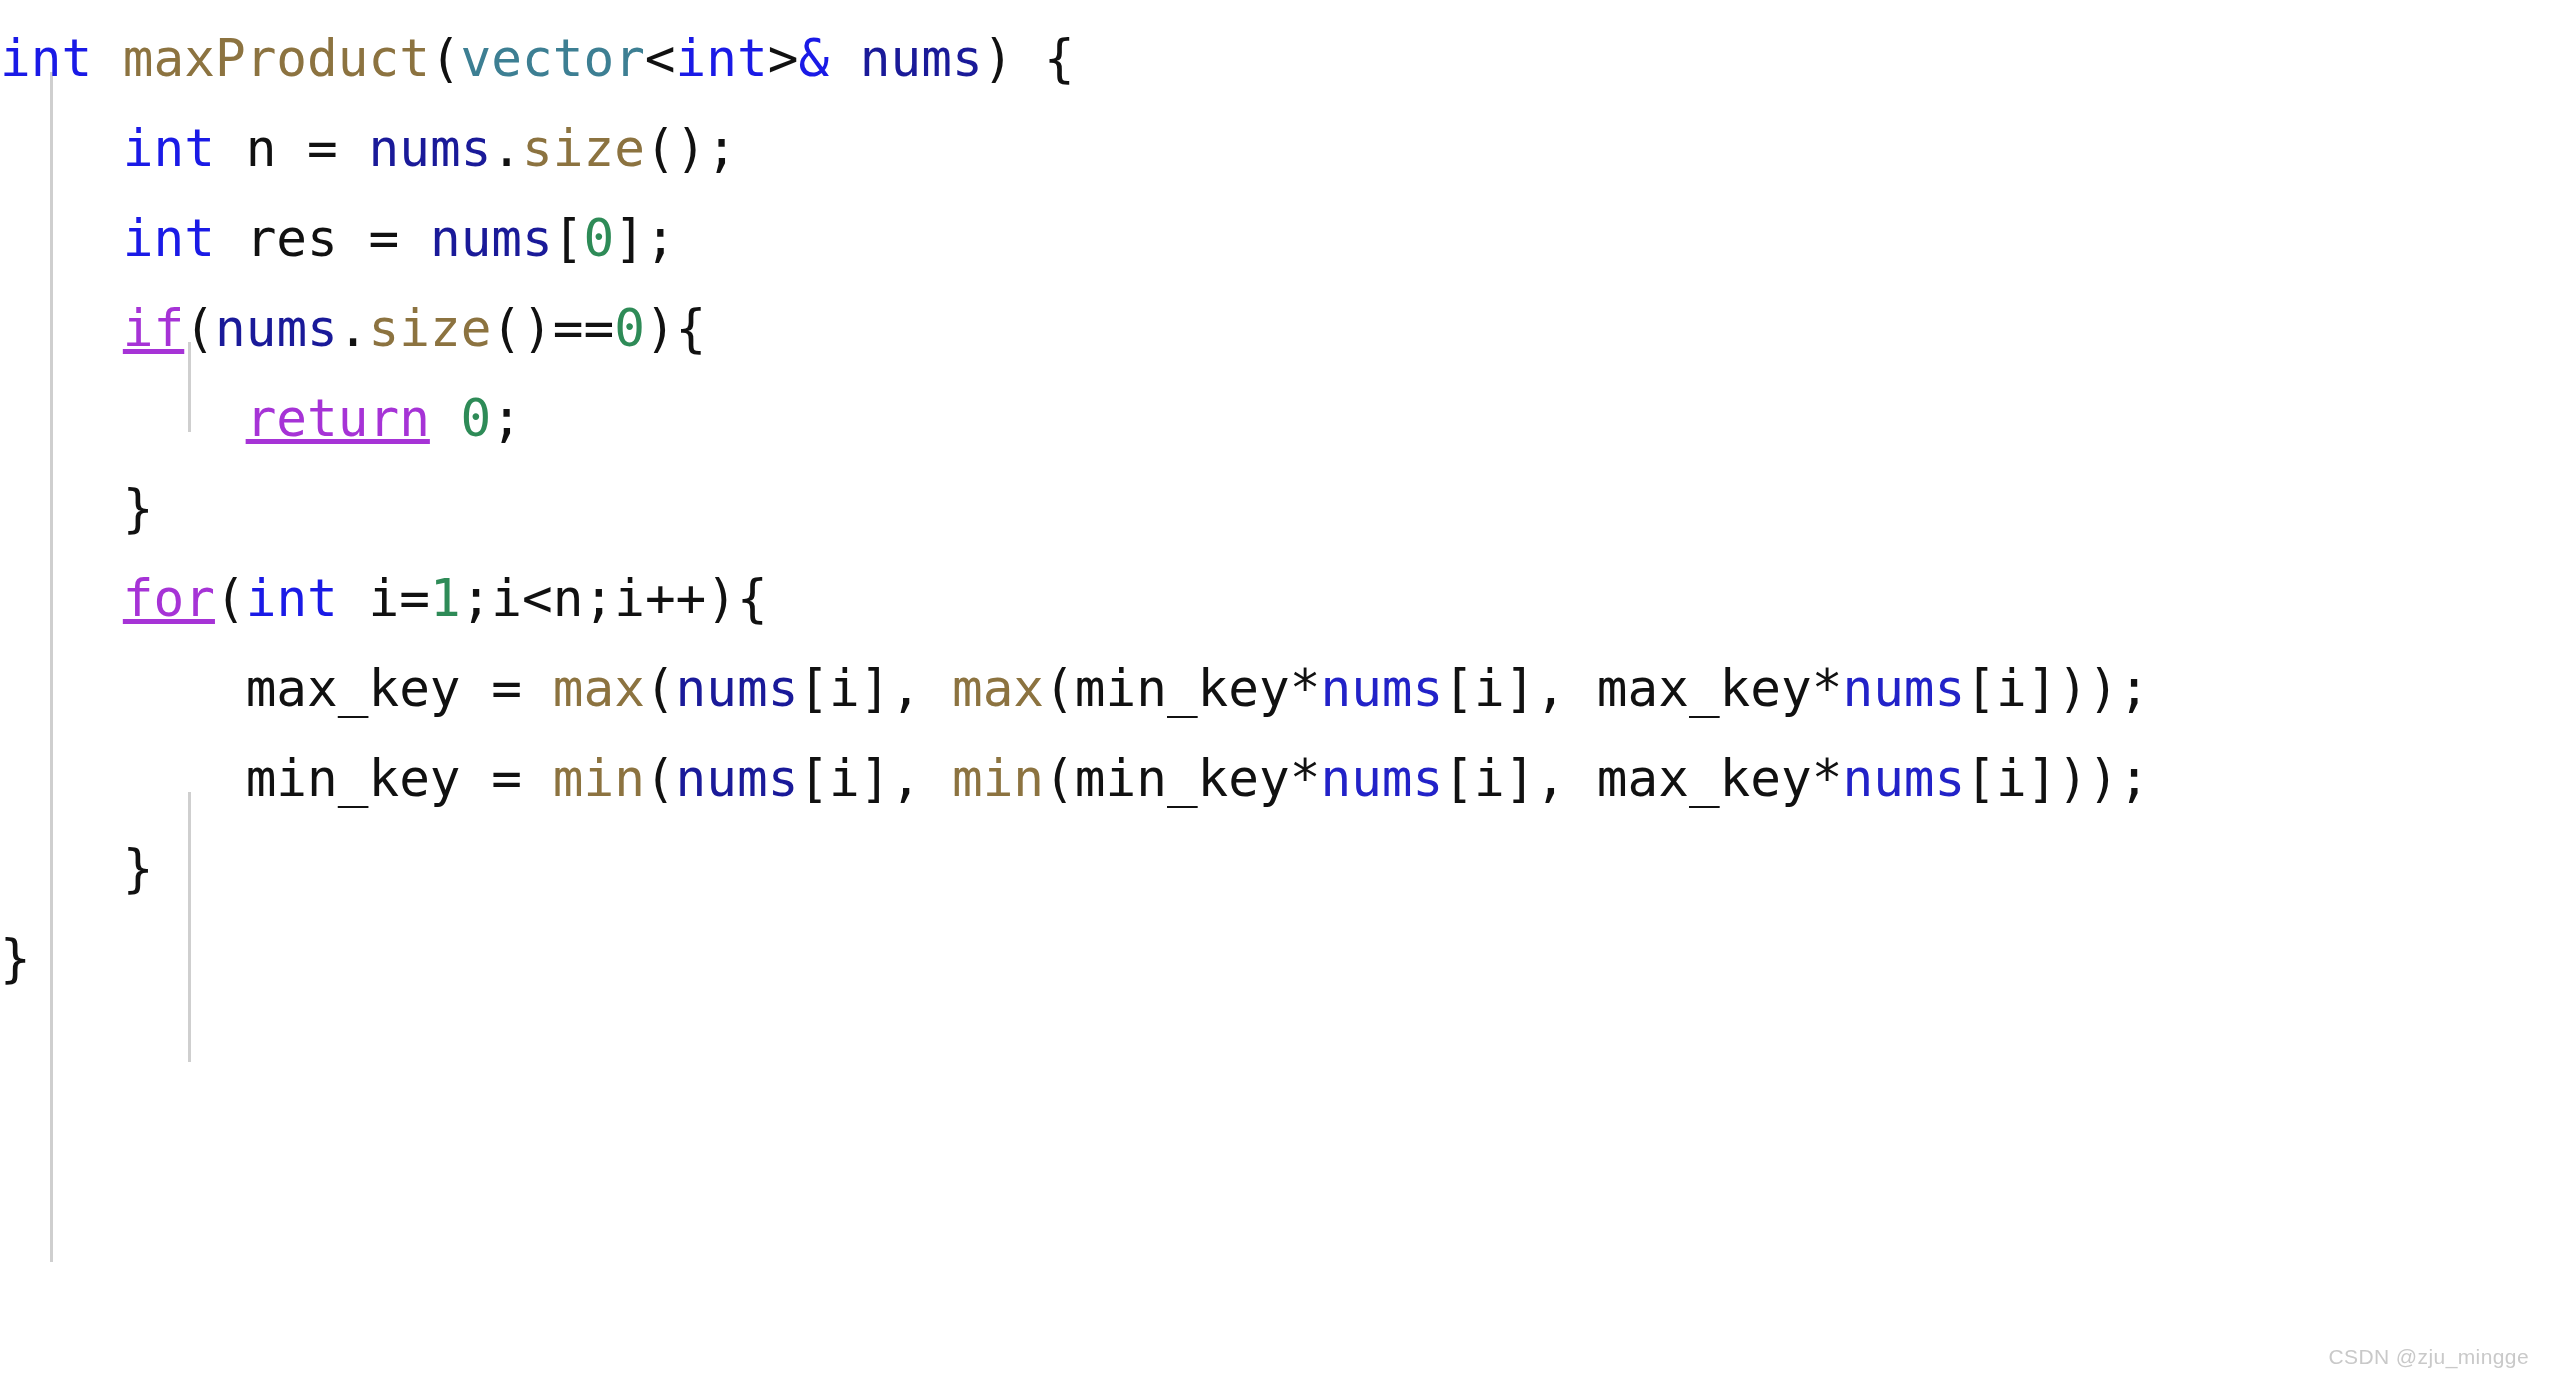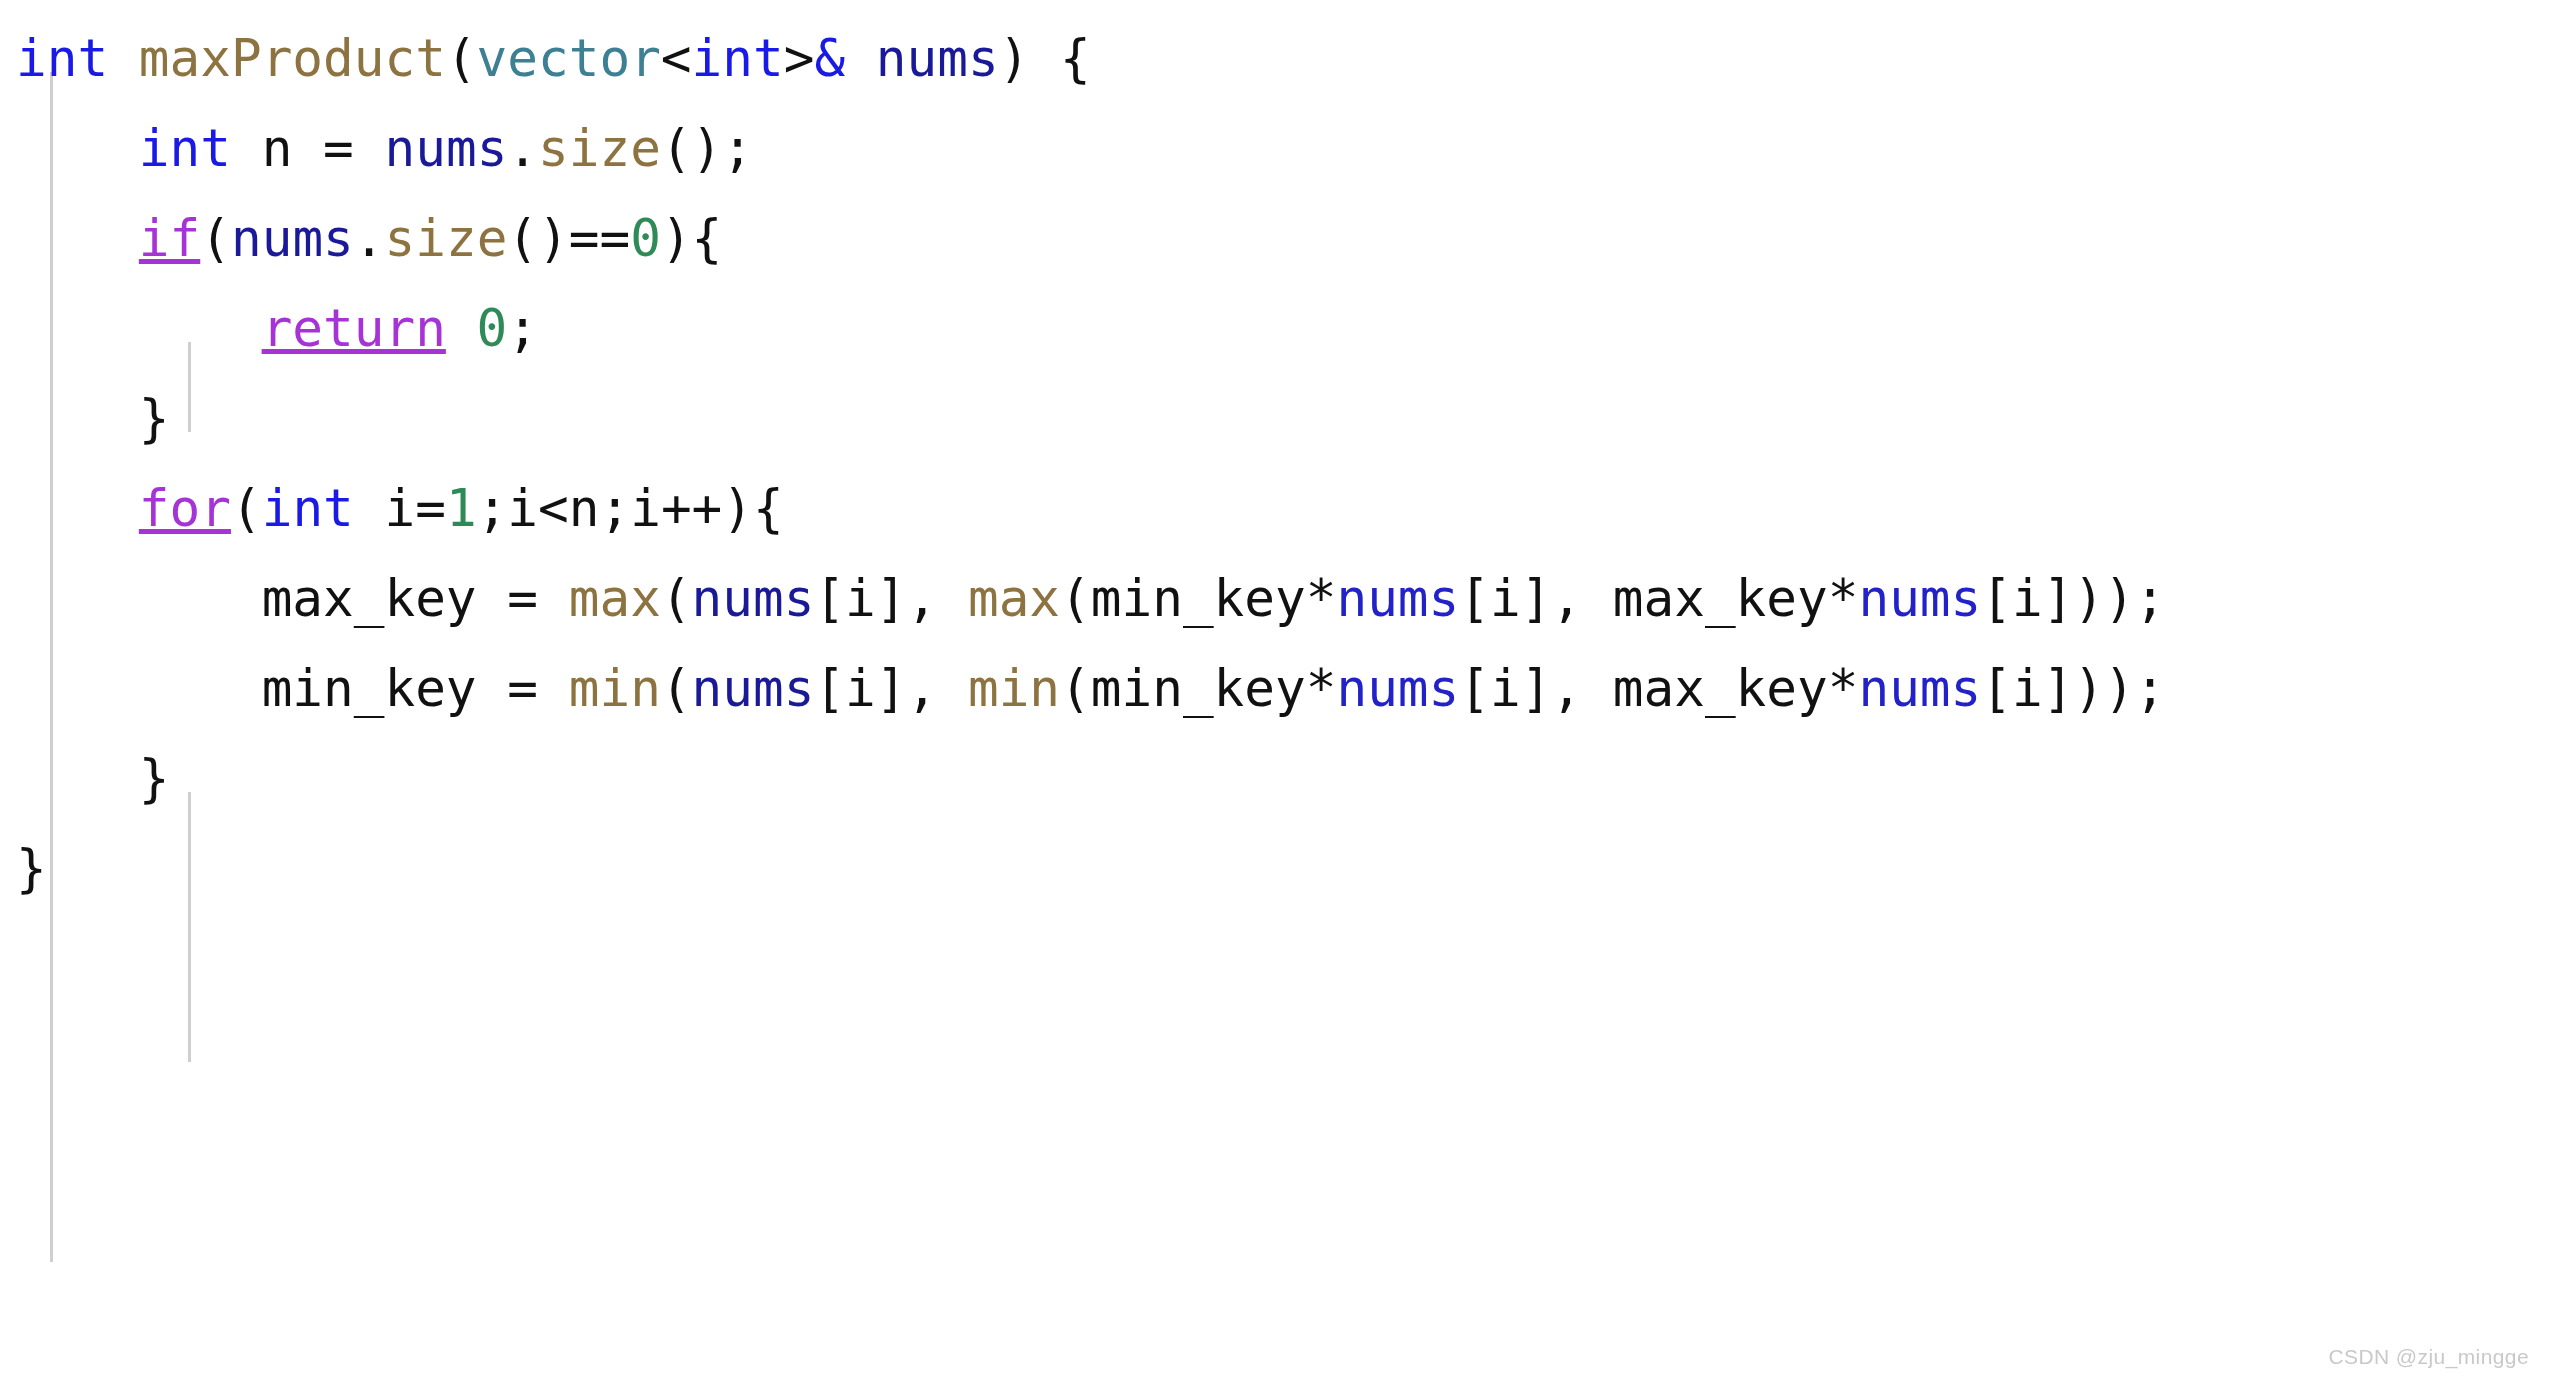--- a/index.html
+++ b/index.html
@@ -25,21 +25,21 @@
   
   .indent-guide {
     position: absolute;
     width: 3px;
     background: #cfcfcf;
   }
 
   
   #code-block {
     position: absolute;
-    left: 16px;
+    left: 0;
     top: 0;
     padding: 14px 0 0 0;
     margin: 0;
     font-size: 51px;
     line-height: 90px;
     letter-spacing: 0;
     white-space: pre;
     color: #111111;
   }
 
@@ -79,20 +79,21 @@
 <div id="code-viewer">
 
   <div id="indent-guides">
       <div class="indent-guide" style="left: 50px; top: 72px; height: 1190px; background: rgb(207, 207, 207);"></div>
       <div class="indent-guide" style="left: 188px; top: 342px; height: 90px; background: rgb(207, 207, 207);"></div>
       <div class="indent-guide" style="left: 188px; top: 792px; height: 270px; background: rgb(207, 207, 207);"></div>
     </div>
 
   <pre id="code-block"><span class="code-line"><span class="t-type">int</span><span class="t-plain"> </span><span class="t-func">maxProduct</span><span class="t-punct">(</span><span class="t-class">vector</span><span class="t-punct">&lt;</span><span class="t-type">int</span><span class="t-punct">&gt;</span><span class="t-type">&amp;</span><span class="t-plain"> </span><span class="t-var">nums</span><span class="t-punct">) {</span>
 </span><span class="code-line"><span class="t-plain">    </span><span class="t-type">int</span><span class="t-plain"> n </span><span class="t-op">=</span><span class="t-plain"> </span><span class="t-var">nums</span><span class="t-punct">.</span><span class="t-func">size</span><span class="t-punct">();</span>
+</span><span class="code-line"><span class="t-plain">    </span><span class="t-type">int</span><span class="t-plain"> res </span><span class="t-op">=</span><span class="t-plain"> </span><span class="t-var">nums</span><span class="t-punct">[</span><span class="t-num">0</span><span class="t-punct">];</span>
 </span><span class="code-line"><span class="t-plain">    </span><span class="t-kw">if</span><span class="t-punct">(</span><span class="t-var">nums</span><span class="t-punct">.</span><span class="t-func">size</span><span class="t-punct">()</span><span class="t-op">==</span><span class="t-num">0</span><span class="t-punct">){</span>
 </span><span class="code-line"><span class="t-plain">        </span><span class="t-kw">return</span><span class="t-plain"> </span><span class="t-num">0</span><span class="t-punct">;</span>
 </span><span class="code-line"><span class="t-plain">    </span><span class="t-punct">}</span>
 </span><span class="code-line"><span class="t-plain">    </span><span class="t-kw">for</span><span class="t-punct">(</span><span class="t-type">int</span><span class="t-plain"> i</span><span class="t-op">=</span><span class="t-num">1</span><span class="t-plain">;i</span><span class="t-op">&lt;</span><span class="t-plain">n;i++</span><span class="t-punct">){</span>
 </span><span class="code-line"><span class="t-plain">        </span><span class="t-plain">max_key </span><span class="t-op">=</span><span class="t-plain"> </span><span class="t-func">max</span><span class="t-punct">(</span><span class="t-var">nums</span><span class="t-punct">[i], </span><span class="t-func">max</span><span class="t-punct">(</span><span class="t-plain">min_key</span><span class="t-op">*</span><span class="t-var2">nums</span><span class="t-punct">[i], </span><span class="t-plain">max_key</span><span class="t-op">*</span><span class="t-var2">nums</span><span class="t-punct">[i]));</span>
 </span><span class="code-line"><span class="t-plain">        </span><span class="t-plain">min_key </span><span class="t-op">=</span><span class="t-plain"> </span><span class="t-func">min</span><span class="t-punct">(</span><span class="t-var">nums</span><span class="t-punct">[i], </span><span class="t-func">min</span><span class="t-punct">(</span><span class="t-plain">min_key</span><span class="t-op">*</span><span class="t-var2">nums</span><span class="t-punct">[i], </span><span class="t-plain">max_key</span><span class="t-op">*</span><span class="t-var2">nums</span><span class="t-punct">[i]));</span>
 </span><span class="code-line"><span class="t-plain">    </span><span class="t-punct">}</span>
 </span><span class="code-line"><span class="t-punct">}</span>
 </span></pre>
 

